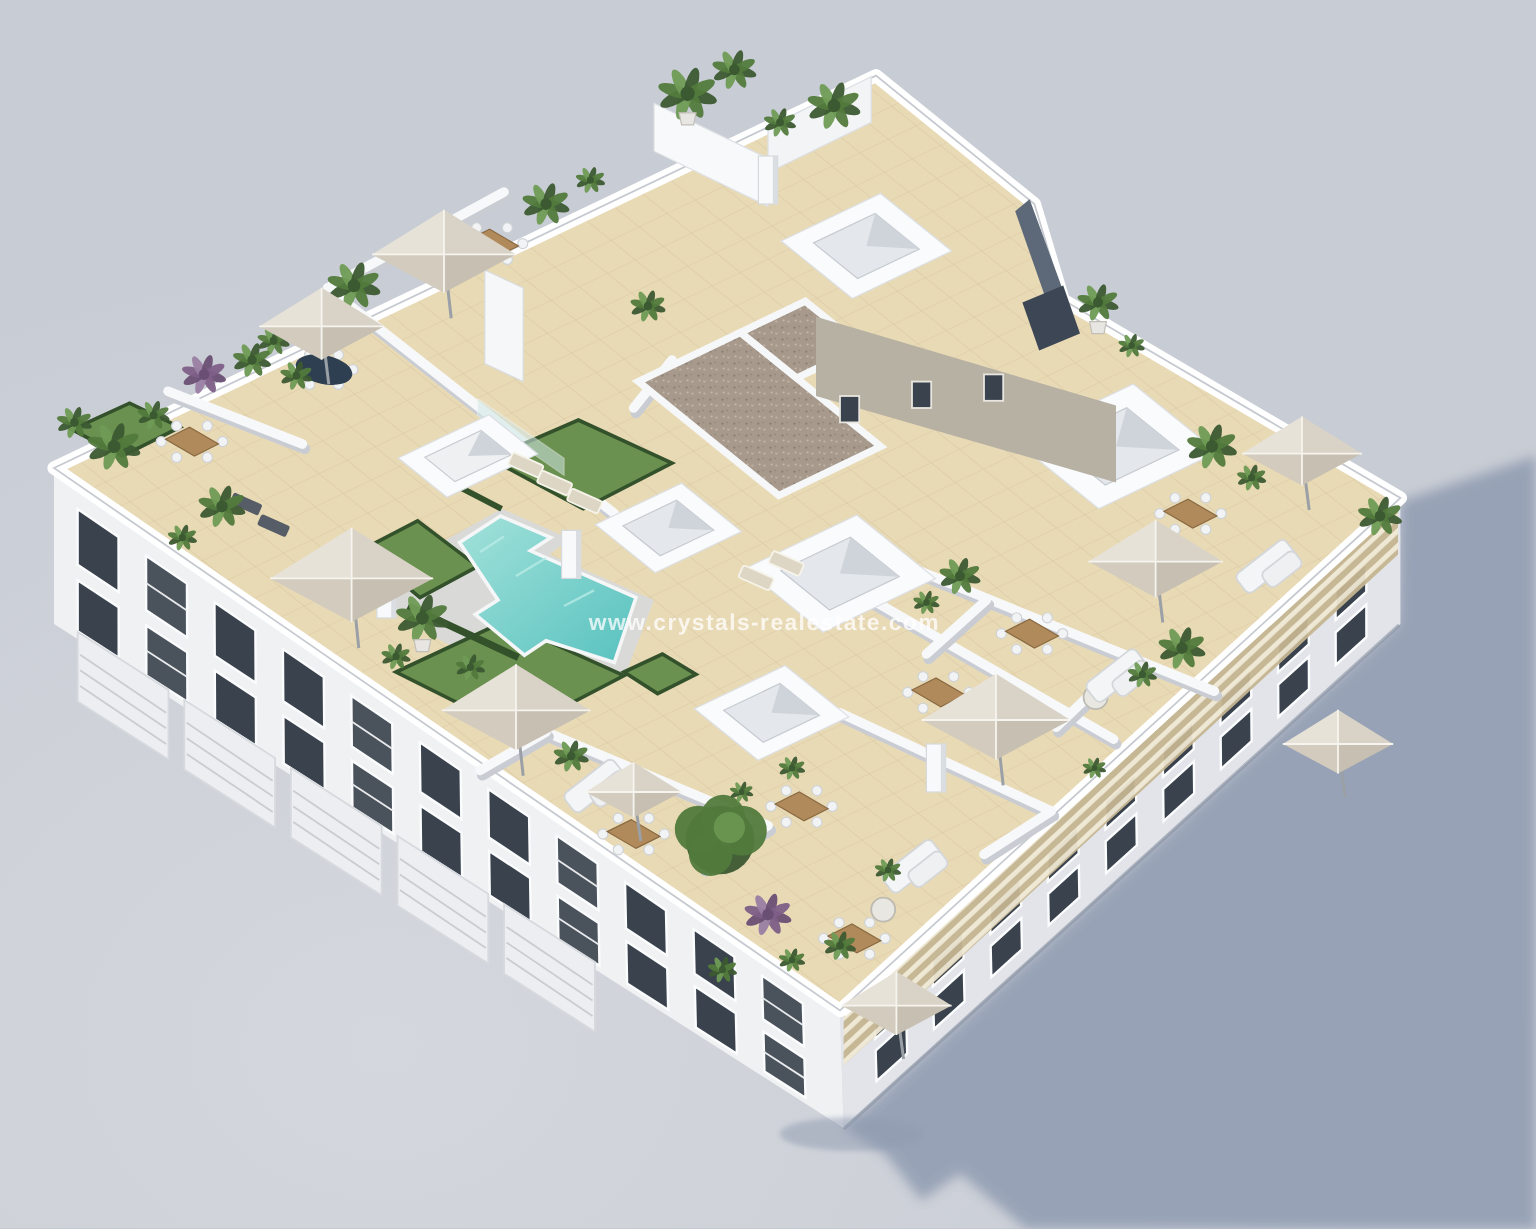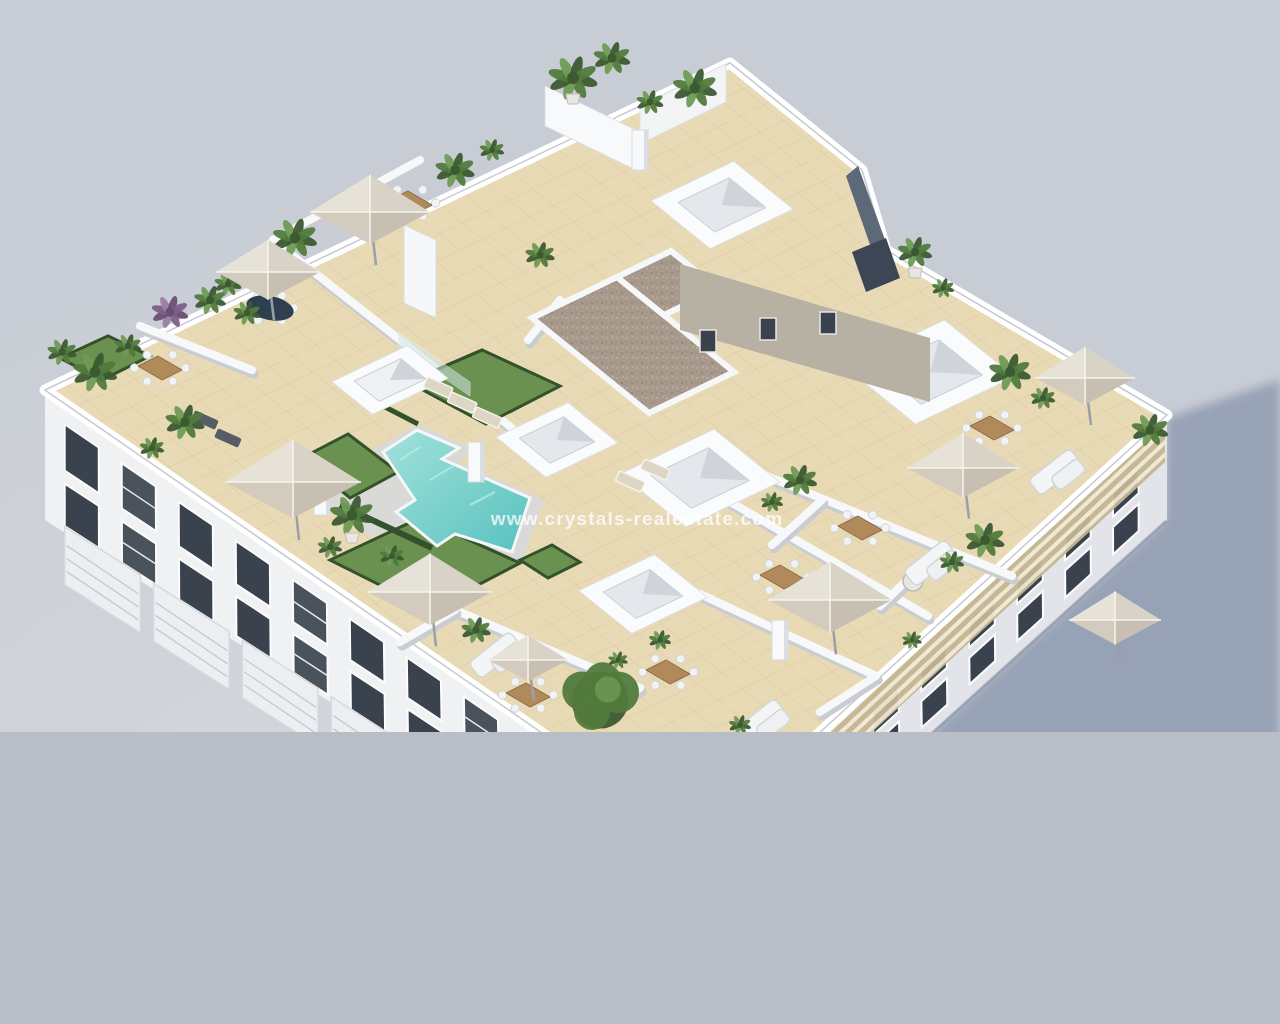--- a/index.html
+++ b/index.html
@@ -1,16 +1,16 @@
 <!DOCTYPE html>
 <html style="--bg: #c8ccd4; --bg_light: #d4d7dd; --ground_shadow: #8f9bb1; --wall_white: #f5f6f8; --wall_shade: #d7dade; --facade_left: #eff1f3; --facade_right: #e2e4e9; --window_dark: #39424d; --window_frame: #fbfcfd; --roof_tile: #e9dab6; --tile_line: #b49e74; --pool_light: #a2e1da; --pool_deep: #58c2bf; --pool_deck: #d9dad7; --grass: #6b9150; --hedge: #33512b; --plant_dark: #3c5a31; --plant_mid: #527a3c; --plant_light: #6f9b55; --plant_purple: #7e5f88; --umbrella_nw: #e7e2d8; --umbrella_ne: #d9d3c7; --umbrella_se: #c7c0b2; --umbrella_sw: #d2cbbe; --wood: #b08a5a; --gravel: #a79a8d; --slat_dark: #c4b591; --slat_light: #efe8d4; --step_wall_dark: #5d6878; --core_wall: #b7b1a4; --table_dark: #2e3f52;"><head>
 <meta charset="utf-8">
 <style>
   html,body{margin:0;padding:0;background:#b9bdc6;}
-  .stage{width:1280px;height:732px;position:relative;overflow:hidden;margin:0 auto;
+  .stage{width:1280px;height:1024px;position:relative;overflow:hidden;margin:0 auto;
          font-family:"Liberation Sans", sans-serif;}
   svg{display:block}
   .watermark{font-family:"Liberation Sans", sans-serif;font-weight:bold;
              letter-spacing:1.2px;}
 </style>
 </head>
 <body>
 
 <div class="stage">
 <svg id="scene" width="1280" height="1024" viewBox="0 0 1280 1024">

